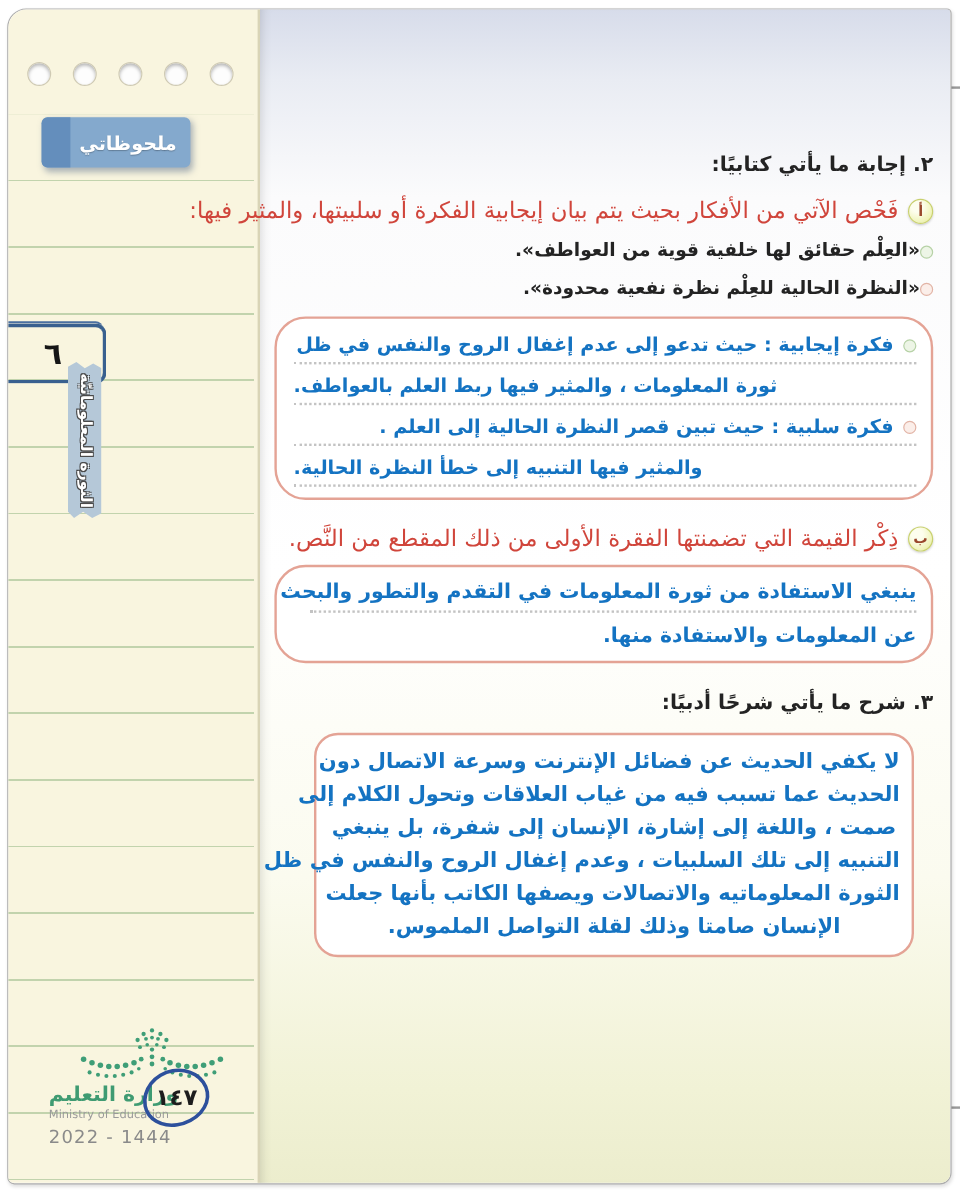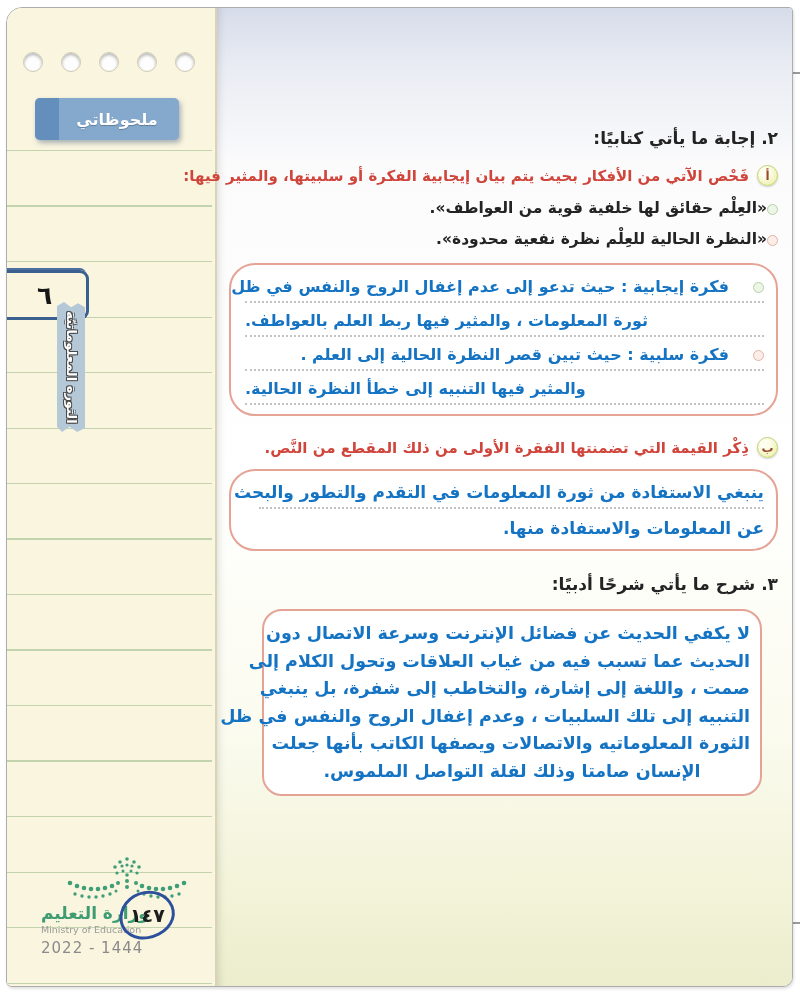--- a/index.html
+++ b/index.html
@@ -20,21 +20,21 @@
     background:#fff;border:1px solid #adadad;border-radius:16px 4px 10px 6px;overflow:hidden;
     box-shadow:1px 2px 3px rgba(0,0,0,.12);}
 
   
   .sidebar{position:absolute;left:0;top:0;bottom:0;width:210px;background:var(--sidebar_bg);
     border-right:2px solid #d9d4b6;}
   .rules{position:absolute;left:0;right:3px;top:88px;bottom:0;
     background:repeating-linear-gradient(180deg,transparent 0px,transparent 54px,var(--rule_line) 54px,var(--rule_line) 55.5px);}
   .hole{position:absolute;top:44px;width:20px;height:20px;border-radius:50%;background:#fdfdfd;
     border:1px solid #cfcab4;box-shadow:inset 0 2px 3px rgba(0,0,0,.28);}
-  .notes-tab{position:absolute;left:28px;top:90px;width:144px;height:42px;background:var(--tab_blue);
+  .notes-tab{position:absolute;left:28px;top:90px;width:124px;height:42px;background:var(--tab_blue);
     border-radius:5px;box-shadow:2px 3px 5px rgba(90,110,140,.5);display:flex;align-items:center;justify-content:center;}
   .notes-tab .band{position:absolute;left:0;top:0;bottom:0;width:24px;background:var(--tab_blue_dark);
     border-radius:5px 0 0 5px;opacity:.85;}
   .notes-tab .tab-text{color:#fff;font-weight:bold;font-size:16px;padding-left:20px;
     text-shadow:0 1px 1px rgba(0,0,0,.25);}
   .unit-box{position:absolute;left:-4px;top:262px;width:86px;height:50px;
     border:3px solid #39608f;border-left:none;border-radius:0 9px 9px 0;
     box-shadow:0 -5px 0 -3px #4a6fa0;display:flex;align-items:center;justify-content:center;}
   .unit-box .num{font-size:25px;font-weight:bold;color:#161616;}
   .ribbon{position:absolute;left:50px;top:294px;width:28px;height:130px;background:var(--ribbon_bg);
@@ -56,30 +56,30 @@
   .content{position:absolute;left:210px;right:0;top:0;bottom:0;direction:rtl;
     padding:120px 14px 0 12px;
     background:linear-gradient(180deg,#d7dcea 0%,#e9ecf3 6%,#fbfbfc 16%,#ffffff 48%,#fbfbef 74%,#f1f2d6 92%,#ecedcd 100%);
     box-shadow:inset 8px 0 10px -8px rgba(0,0,0,.18);}
   .q-heading{font-size:17px;font-weight:bold;color:var(--black_text);}
   .prompt-row{display:flex;align-items:center;gap:8px;margin-top:17px;}
   .marker{flex:0 0 auto;width:21px;height:21px;border-radius:50%;
     background:radial-gradient(circle at 35% 30%,#fdfeee 25%,var(--marker_fill) 70%,#e2e890 100%);
     border:1px solid var(--marker_border);box-shadow:0 1px 2px rgba(0,0,0,.2);
     display:flex;align-items:center;justify-content:center;font-size:12px;font-weight:bold;color:#99482c;}
-  .prompt-text{font-size:15px;font-weight:bold;color:var(--red_text);white-space:nowrap;}
+  .prompt-text{font-size:19px;font-weight:normal;color:var(--red_text);white-space:nowrap;}
   .quote-row{display:flex;align-items:flex-start;margin-top:13px;}
   .bullet{flex:0 0 auto;width:11px;height:11px;border-radius:50%;margin-top:5px;}
   .bullet.green{background:#edf5e6;border:1px solid #b7d2a7;}
   .bullet.pink{background:#fbeee9;border:1px solid #e2b4a6;}
   .quote-text{font-size:15.5px;font-weight:bold;color:var(--black_text);white-space:nowrap;}
 
   .answer-box{background:#fff;border:2px solid var(--box_border);border-radius:26px;margin-top:15px;}
   .box1{padding:9px 12px 7px 14px;}
-  .ans-row{display:flex;align-items:flex-start;gap:24px;border-bottom:2px dotted #c3c3c3;
+  .ans-row{display:flex;align-items:flex-start;gap:8px;border-bottom:2px dotted #c3c3c3;
     padding-bottom:1px;margin-bottom:5px;}
   .ans-row.center{display:block;text-align:left;}
   .ans-row:last-child{margin-bottom:2px;}
   .ans-text{font-size:16px;font-weight:bold;color:var(--blue_answer);line-height:26px;white-space:nowrap;}
   .ans-row .bullet{margin-top:8px;}
 
   .item-b-row{margin-top:21px;}
   .box2{padding:7px 12px 6px 28px;margin-top:11px;}
   .box2 .ans-row{gap:0;}
   .box2 .ans-text{font-size:17px;line-height:28px;}
@@ -229,21 +229,21 @@
           <span class="ans-text">عن المعلومات والاستفادة منها.</span>
         </div>
       </div>
 
       <div class="q-heading" style="margin-top:23px;">٣. شرح ما يأتي شرحًا أدبيًا:</div>
 
 
       <div class="answer-box box3">
         <div class="big-line">لا يكفي الحديث عن فضائل الإنترنت وسرعة الاتصال دون</div>
         <div class="big-line">الحديث عما تسبب فيه من غياب العلاقات وتحول الكلام إلى</div>
-        <div class="big-line">صمت ، واللغة إلى إشارة، والتخاطب إلى شفرة، بل ينبغي</div>
+        <div class="big-line">صمت ، واللغة إلى إشارة، الإنسان إلى شفرة، بل ينبغي</div>
         <div class="big-line">التنبيه إلى تلك السلبيات ، وعدم إغفال الروح والنفس في ظل</div>
         <div class="big-line">الثورة المعلوماتيه والاتصالات ويصفها الكاتب بأنها جعلت</div>
         <div class="big-line">الإنسان صامتا وذلك لقلة التواصل الملموس.</div>
       </div>
 
     </main>
   </div>
 </div>
 
 </body></html>

